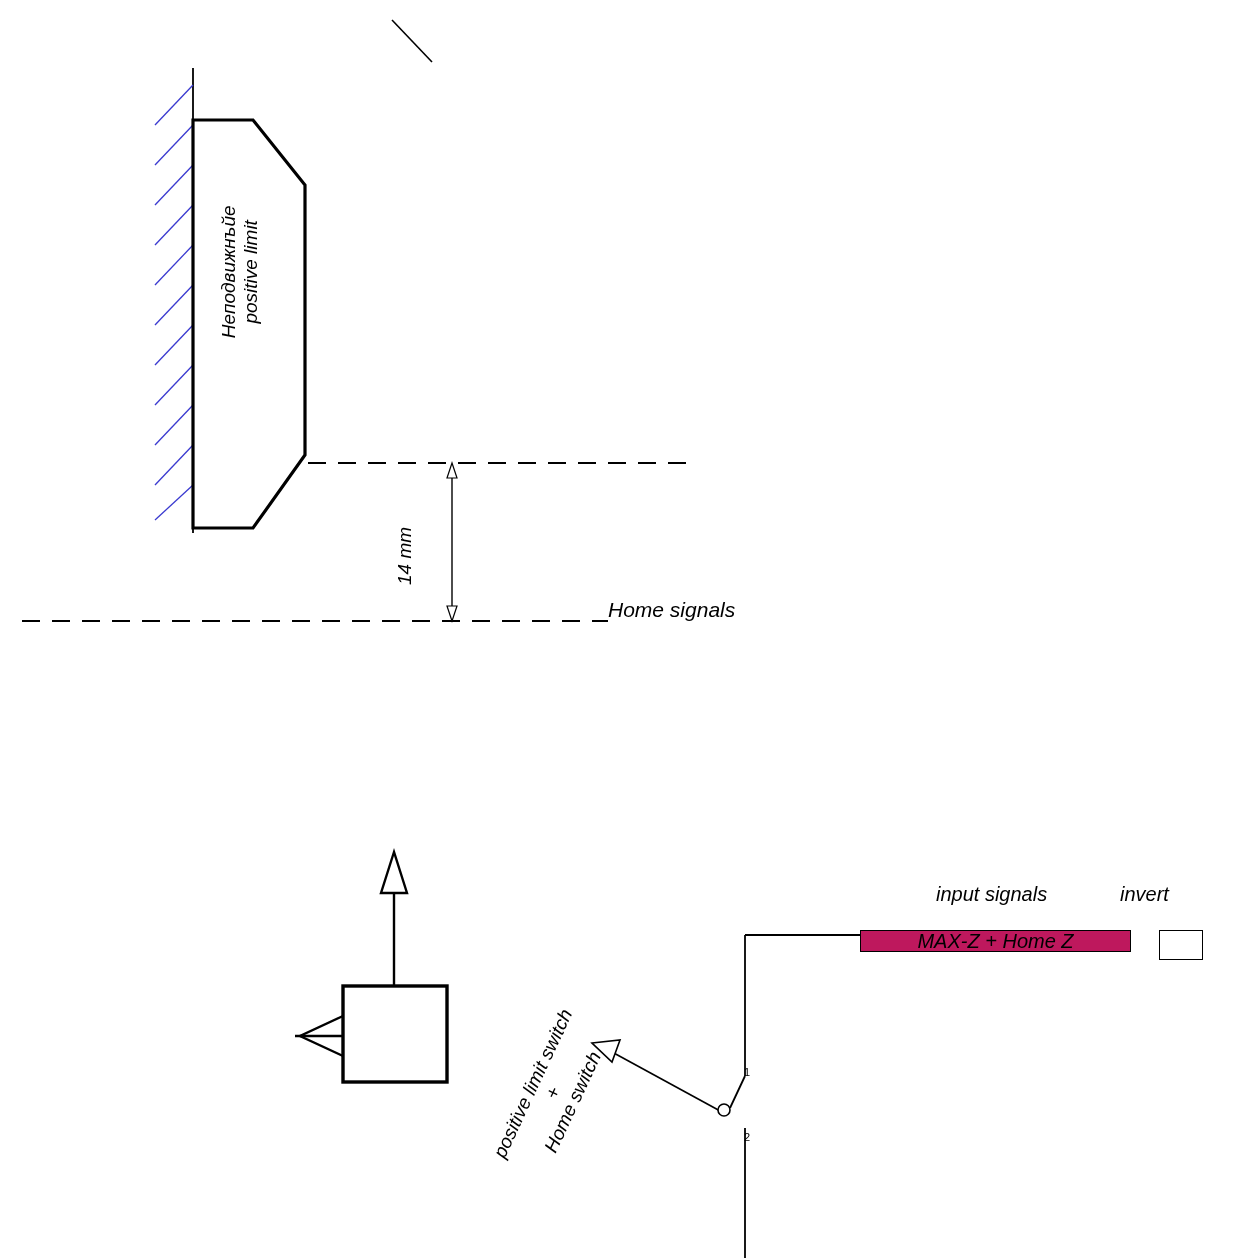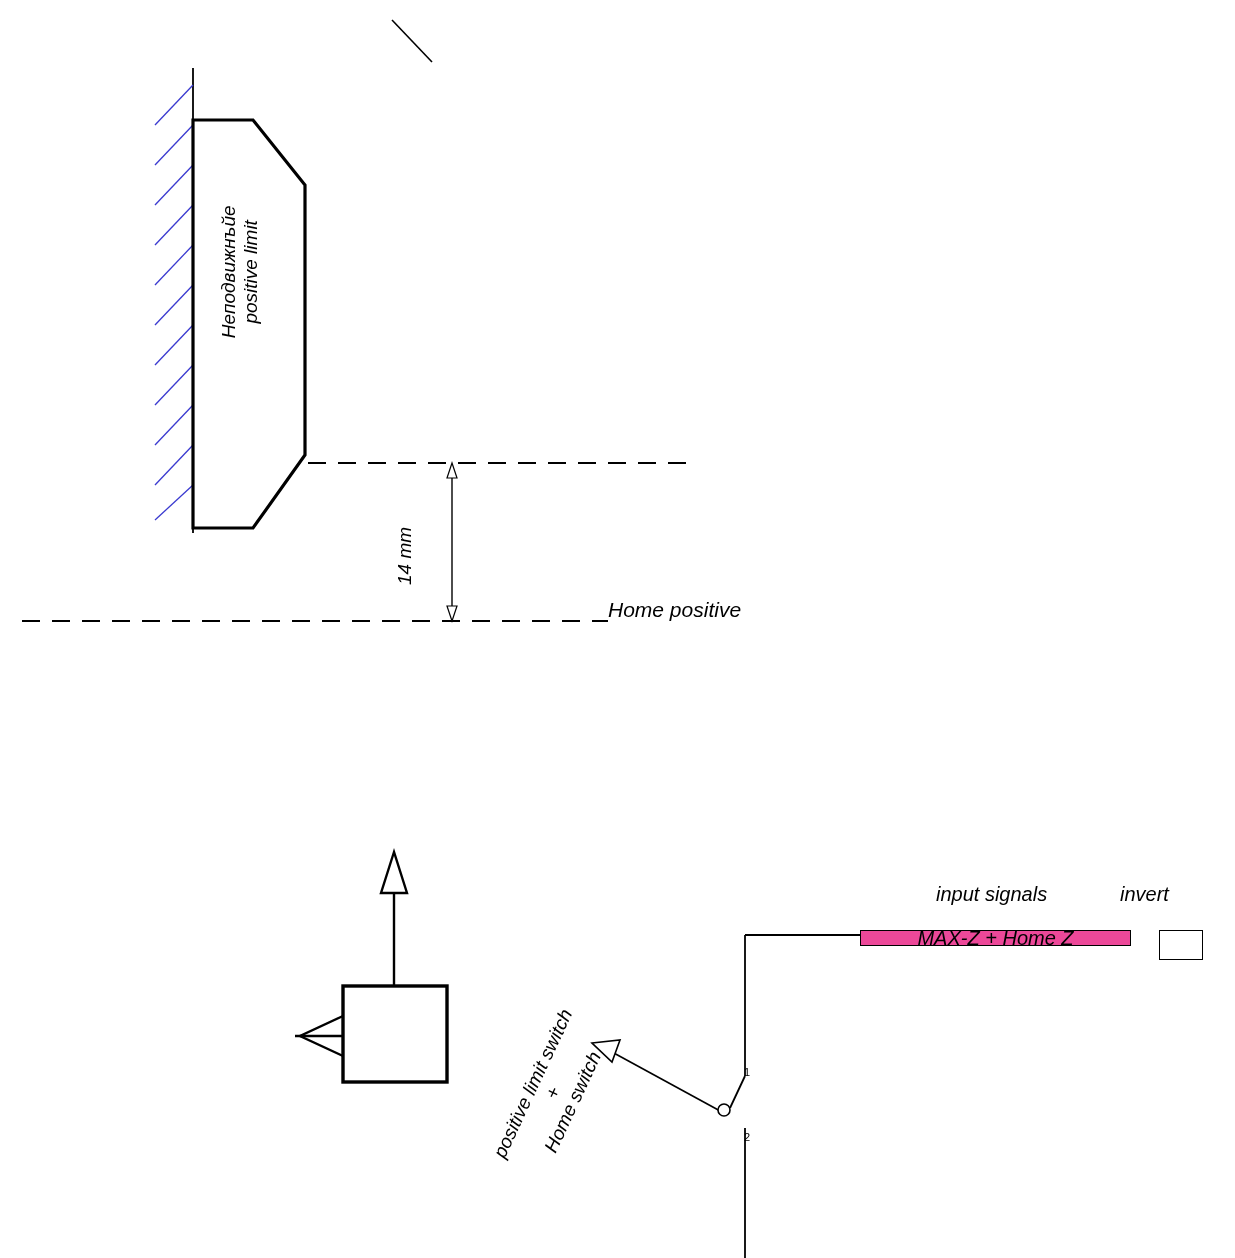--- a/index.html
+++ b/index.html
@@ -76,23 +76,23 @@
   #invert-label {
     left: 1120px;
     top: 883px;
     font-size: 20px;
   }
   #signal-box {
     position: absolute;
     left: 860px;
     top: 930px;
     width: 271px;
-    height: 16px;
+    height: 22px;
     border: 1.6px solid #000000;
-    background: #ec4899;
+    background: #be185d;
     box-sizing: border-box;
   }
   #signal-box-text {
     position: absolute;
     left: 0;
     top: 0;
     width: 100%;
     height: 100%;
     display: flex;
     align-items: center;
@@ -184,21 +184,21 @@
     <polyline points="1168,937 1181,954 1194,937" fill="none" stroke="#000000" stroke-width="2.6"></polyline>
   </svg>
 
   <div class="lbl" id="fixture-label">
     <span>Неподвижнъйе</span>
     <span class="line2">positive limit</span>
   </div>
 
   <div class="lbl" id="dim-label">14 mm</div>
 
-  <div class="lbl" id="home-label">Home positive</div>
+  <div class="lbl" id="home-label">Home signals</div>
 
   <div class="lbl" id="switch-label">
     <span>positive limit switch</span>
     <span class="plus">+</span>
     <span>Home switch</span>
   </div>
 
   <div class="lbl" id="input-signals-label">input signals</div>
   <div class="lbl" id="invert-label">invert</div>
 

